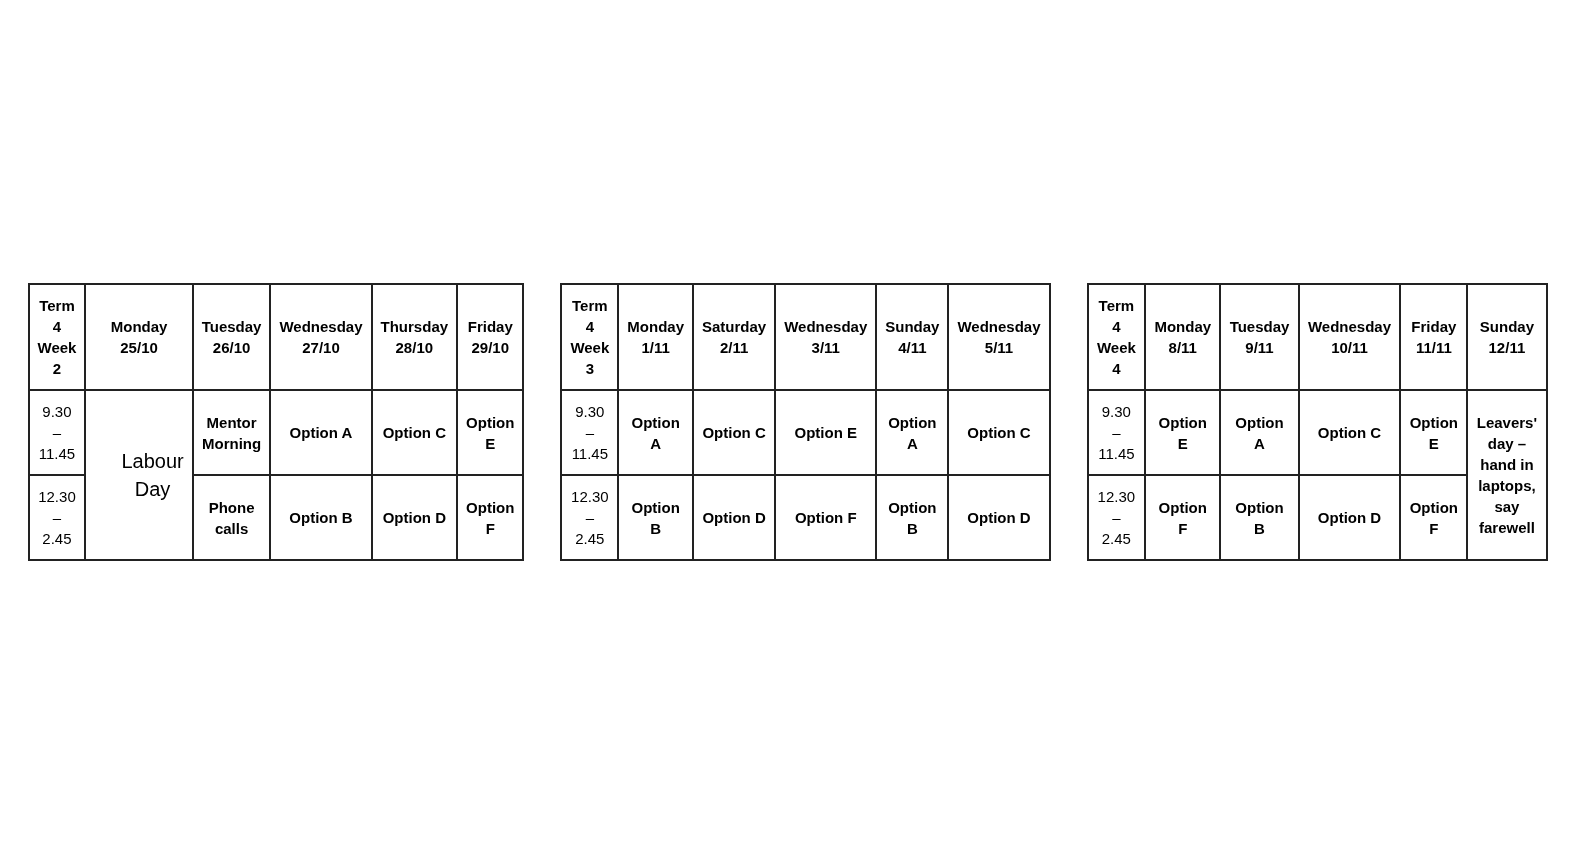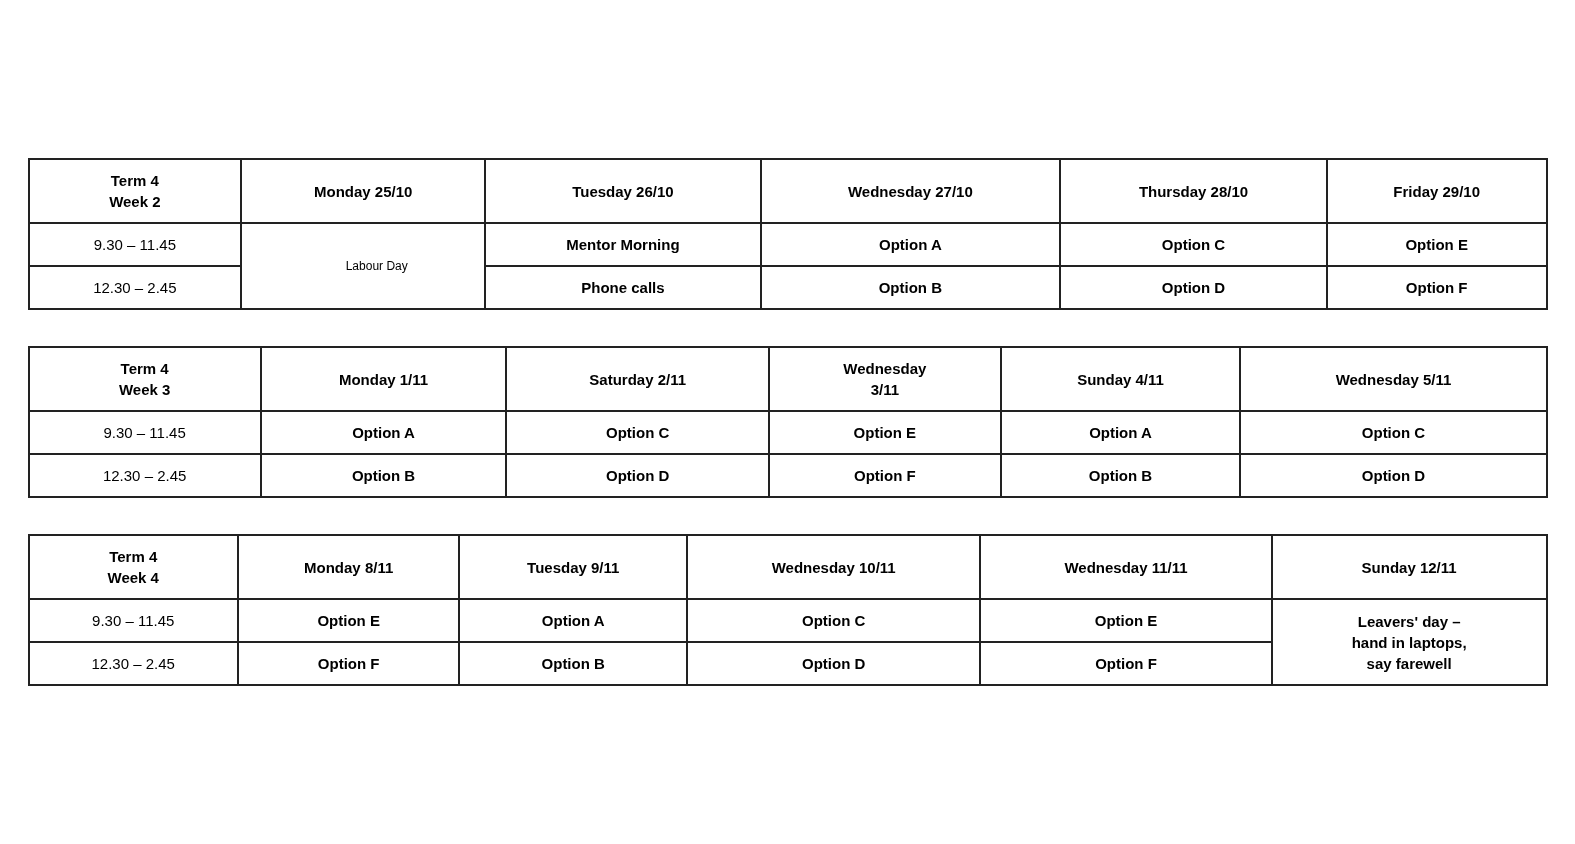--- a/index.html
+++ b/index.html
@@ -9,21 +9,20 @@
       font-size: 15px;
       display: flex;
       flex-direction: column;
       align-items: center;
       justify-content: center;
       min-height: 844px;
       padding: 20px;
     }
     .schedule-wrapper {
       display: flex;
-      flex-direction: column;
       gap: 36px;
       width: 100%;
       max-width: 1520px;
     }
     table {
       width: 100%;
       border-collapse: collapse;
       border: 2px solid #222;
     }
     th, td {
@@ -44,21 +43,21 @@
       font-size: 15px;
       font-weight: normal;
     }
     .bold-option {
       font-weight: bold;
     }
     .normal-option {
       font-weight: bold;
     }
     .labour-day-cell {
-      font-size: 12px;
+      font-size: 20px;
       padding-left: 35px;
     }
   </style>
 </head>
 <body>
 
 <div class="schedule-wrapper">
 
   <table>
     <thead>
@@ -121,21 +120,21 @@
     </tbody>
   </table>
 
   <table>
     <thead>
       <tr>
         <th class="header-cell">Term 4<br>Week 4</th>
         <th class="header-cell">Monday 8/11</th>
         <th class="header-cell">Tuesday 9/11</th>
         <th class="header-cell">Wednesday 10/11</th>
-        <th class="header-cell">Wednesday 11/11</th>
+        <th class="header-cell">Friday 11/11</th>
         <th class="header-cell">Sunday 12/11</th>
       </tr>
     </thead>
     <tbody>
       <tr>
         <td class="time-cell">9.30 – 11.45</td>
         <td class="normal-option">Option E</td>
         <td class="normal-option">Option A</td>
         <td class="normal-option">Option C</td>
         <td class="normal-option">Option E</td>

